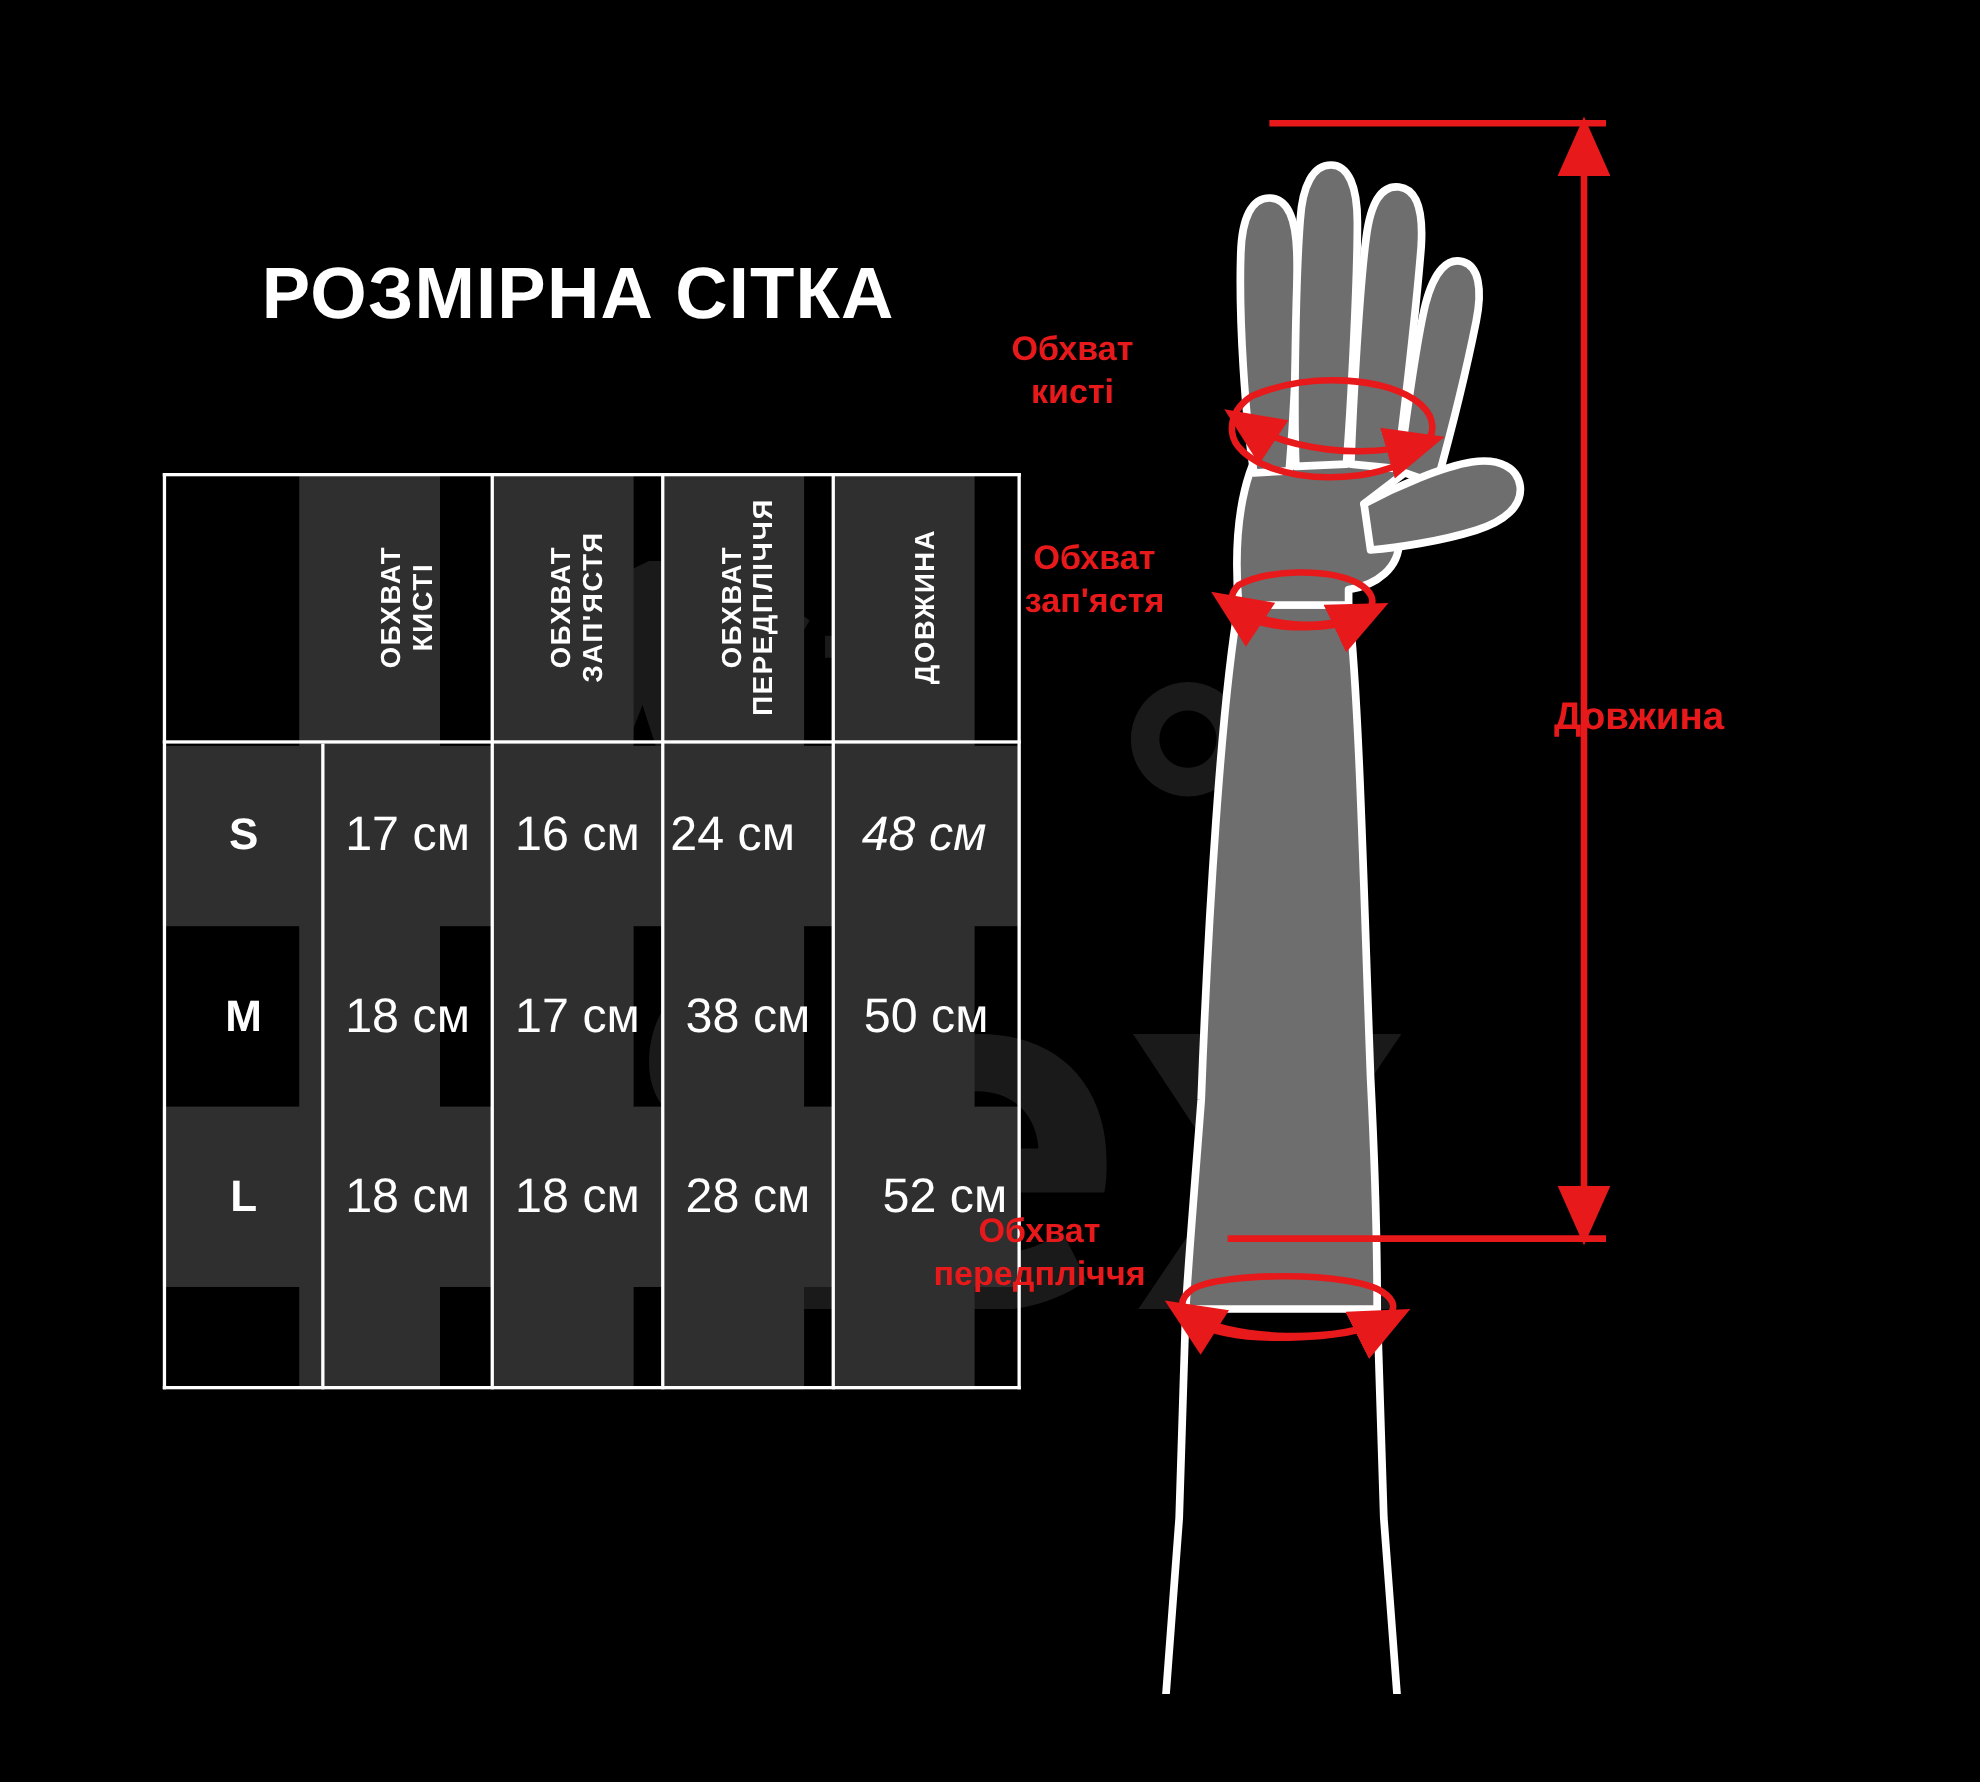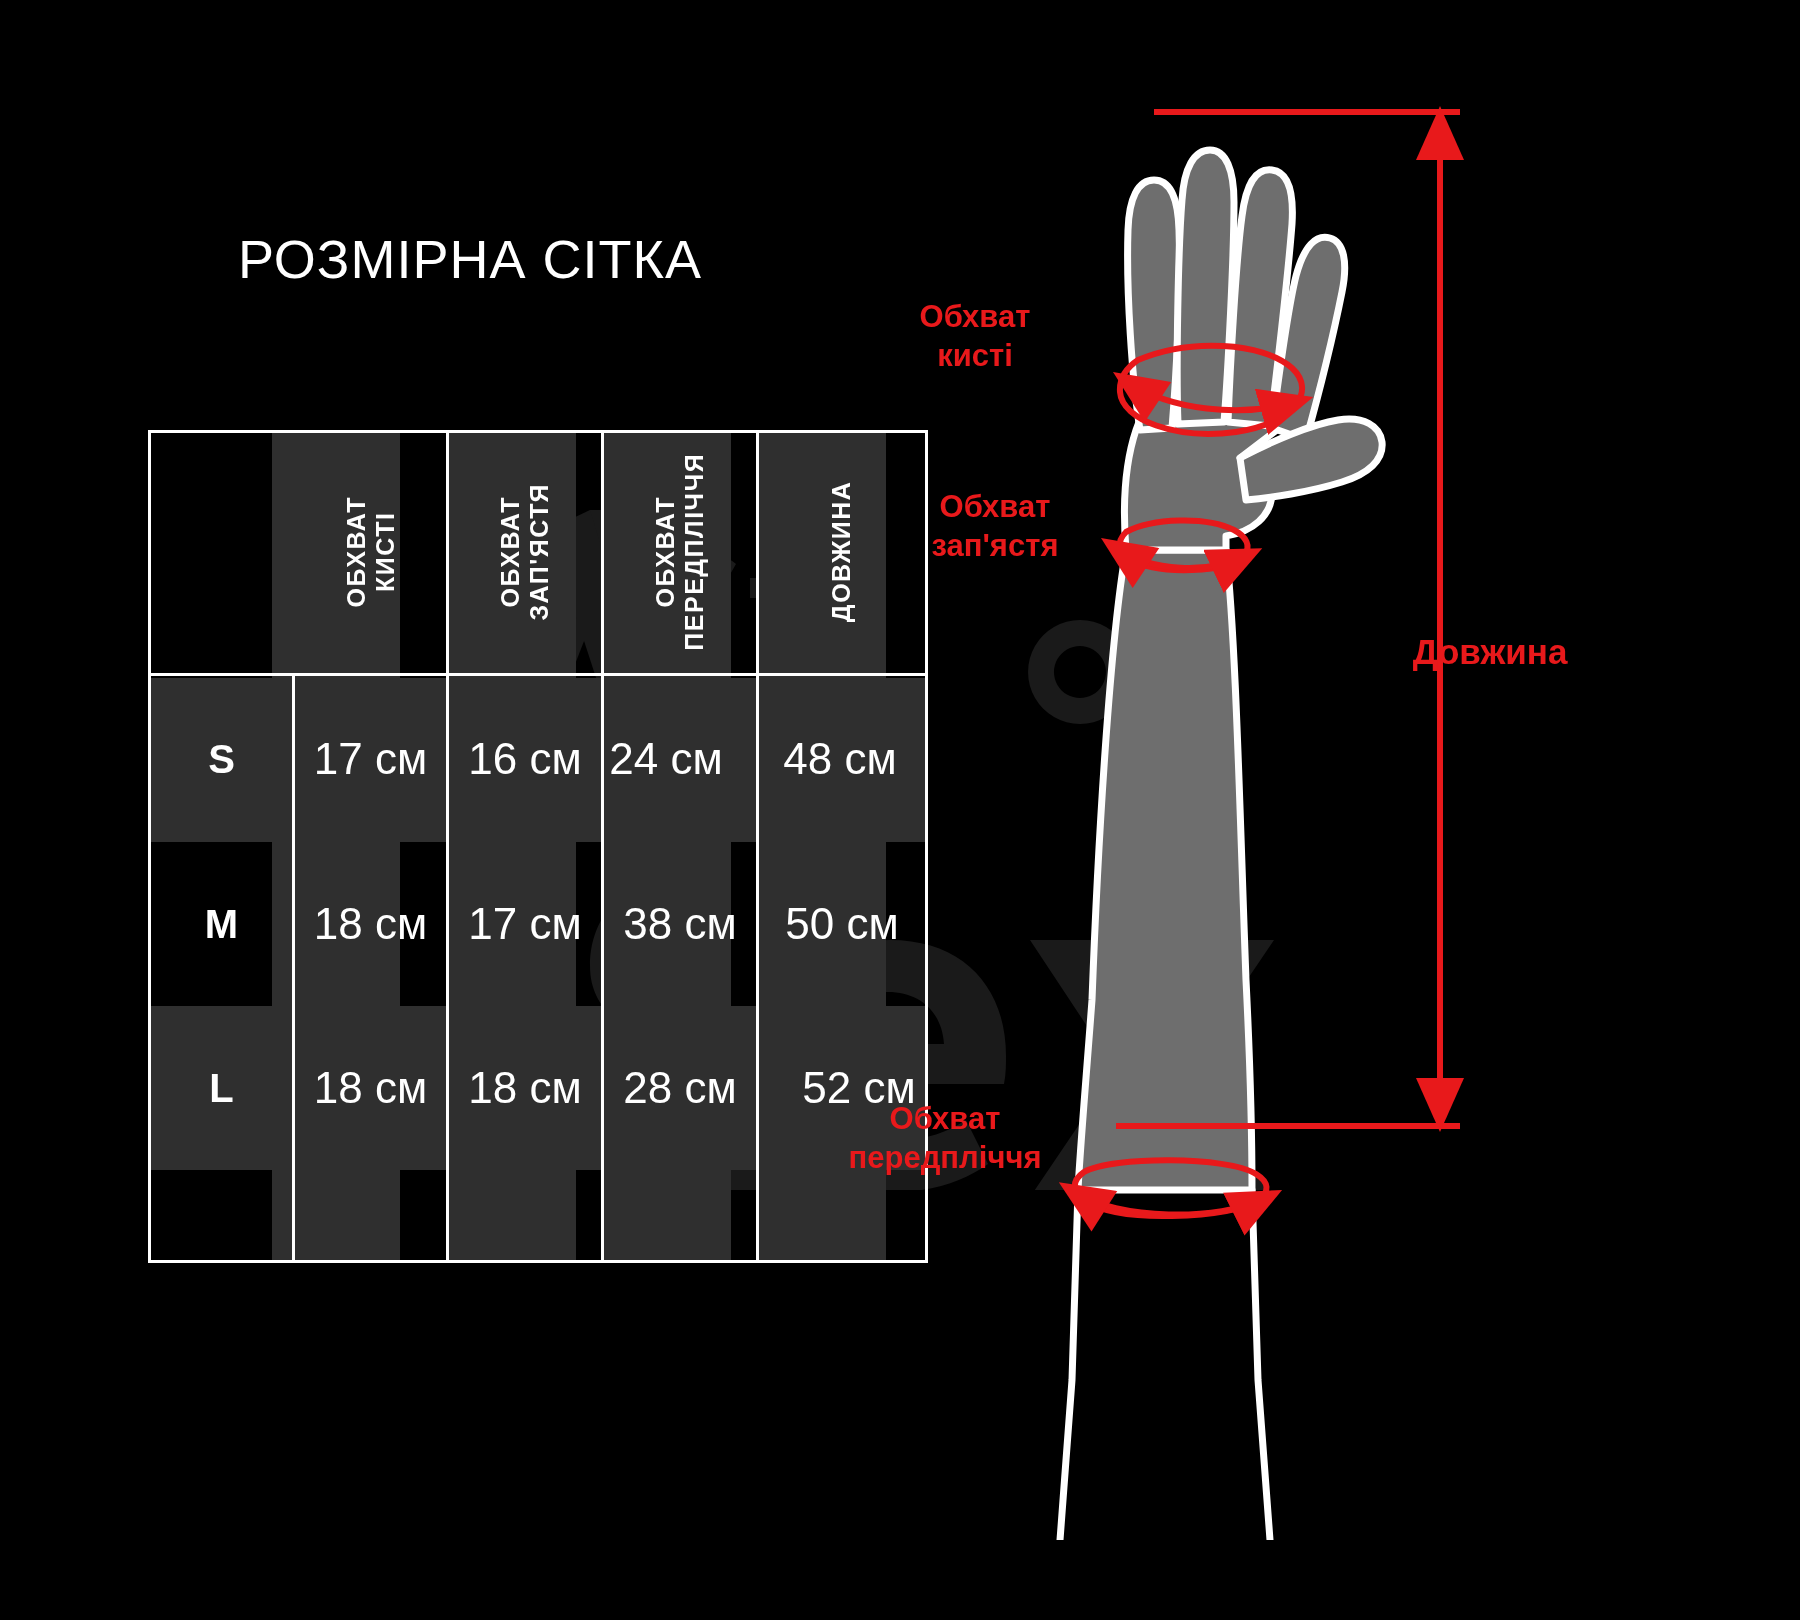--- a/index.html
+++ b/index.html
@@ -33,22 +33,22 @@
     height: 720px;
     pointer-events: none;
     opacity: 1;
   }
 
   
   .title {
     position: absolute;
     left: 238px;
     top: 228px;
-    font-size: 54px;
-    font-weight: normal;
+    font-size: 66px;
+    font-weight: bold;
     letter-spacing: 1px;
     color: #ffffff;
     white-space: nowrap;
   }
 
   
   .table-wrap {
     position: absolute;
     left: 148px;
     top: 430px;
@@ -190,21 +190,21 @@
 ПЕРЕДПЛІЧЧЯ</span>
     </div>
     <div class="head-cell" style="left:611px; top:0px; width:166px; height:243px;">
       <span>ДОВЖИНА</span>
     </div>
 
     <div class="size-cell" style="left:3px; top:246px; width:141px; height:166px;">S</div>
     <div class="val-cell" style="left:147px; top:246px; width:151px; height:166px;">17 см</div>
     <div class="val-cell" style="left:301px; top:246px; width:152px; height:166px;">16 см</div>
     <div class="val-cell" style="left:456px; top:246px; width:124px; height:166px;">24 см</div>
-    <div class="val-cell" style="left:611px; top:246px; width:162px; height:166px;">48 см</div>
+    <div class="val-cell" style="left:611px; top:246px; width:162px; height:166px;font-style:italic;">48 см</div>
 
     <div class="size-cell" style="left:3px; top:412px; width:141px; height:164px;">M</div>
     <div class="val-cell" style="left:147px; top:412px; width:151px; height:164px;">18 см</div>
     <div class="val-cell" style="left:301px; top:412px; width:152px; height:164px;">17 см</div>
     <div class="val-cell" style="left:456px; top:412px; width:152px; height:164px;">38 см</div>
     <div class="val-cell" style="left:611px; top:412px; width:166px; height:164px;">50 см</div>
 
     <div class="size-cell" style="left:3px; top:576px; width:141px; height:164px;">L</div>
     <div class="val-cell" style="left:147px; top:576px; width:151px; height:164px;">18 см</div>
     <div class="val-cell" style="left:301px; top:576px; width:152px; height:164px;">18 см</div>

